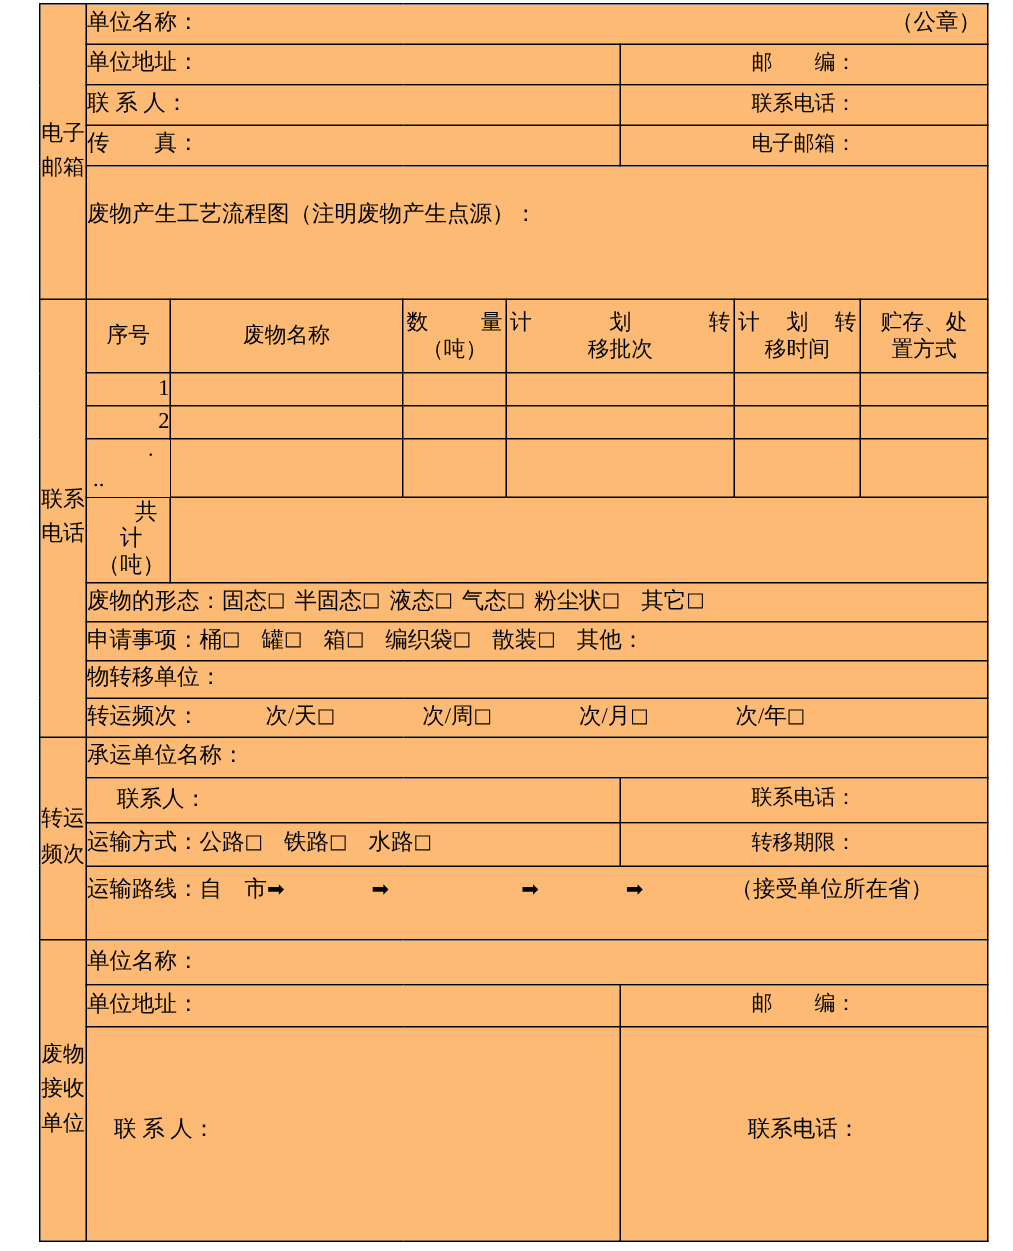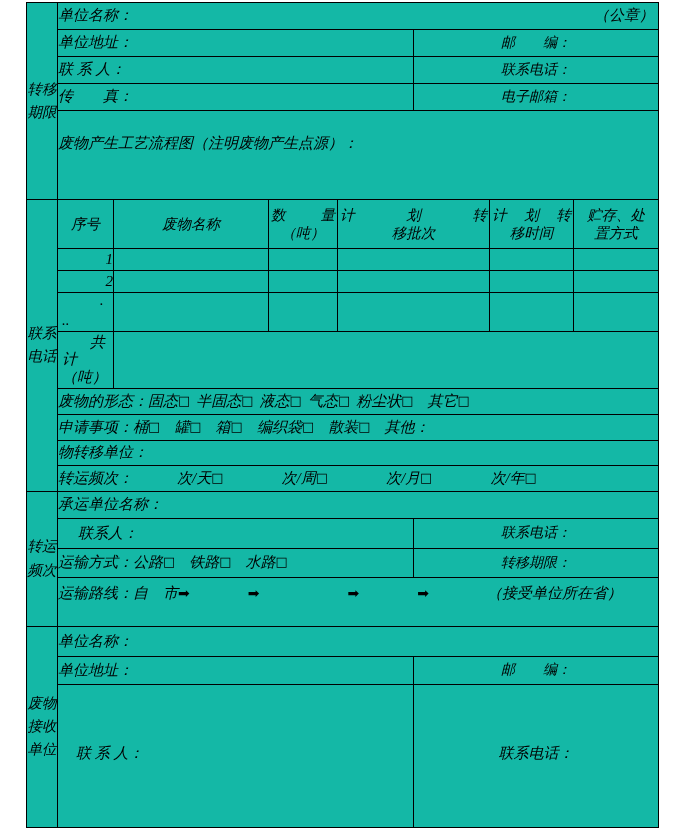--- a/index.html
+++ b/index.html
@@ -33,22 +33,21 @@
     border-collapse: collapse;
     table-layout: fixed;
     font-size: 15px;
     line-height: 1.15;
   }
 
   table.form td {
     border: 1px solid #000;
     padding: 0;
     vertical-align: middle;
-    background: #14b8a6;
-    font-style: italic;
+    background: #fdba74;
   }
 
   
   td.vlabel {
     width: 31px;
     text-align: center;
     vertical-align: middle;
     padding: 0;
   }
   .vtext {
@@ -125,21 +124,21 @@
     padding: 0;
   }
   .total-cell .t1 {
     display: block;
     text-align: right;
     padding: 2px 8px 0 0;
     line-height: 1.15;
   }
   .total-cell .t2 {
     display: block;
-    text-align: left;
+    text-align: center;
     padding: 0 0 2px 4px;
     line-height: 1.15;
   }
 
   
   .cbrow {
     padding: 3px 4px 3px 20px;
     font-size: 15px;
     white-space: nowrap;
   }
@@ -194,21 +193,21 @@
       <col style="width:69px">
       <col style="width:76px">
       <col style="width:76px">
       <col style="width:84px">
       <col style="width:85px">
     </colgroup>
 
     <tbody>
         <tr>
       <td class="vlabel" rowspan="5">
-        <span class="vtext">转移期限</span>
+        <span class="vtext">电子邮箱</span>
       </td>
       <td class="fld" colspan="7" style="height:26px">
         <span>单位名称：</span>
         <span class="seal">（公章）</span>
       </td>
     </tr>
 
     <tr>
       <td class="fld" colspan="4" style="height:26px">
         <span>单位地址：</span>

